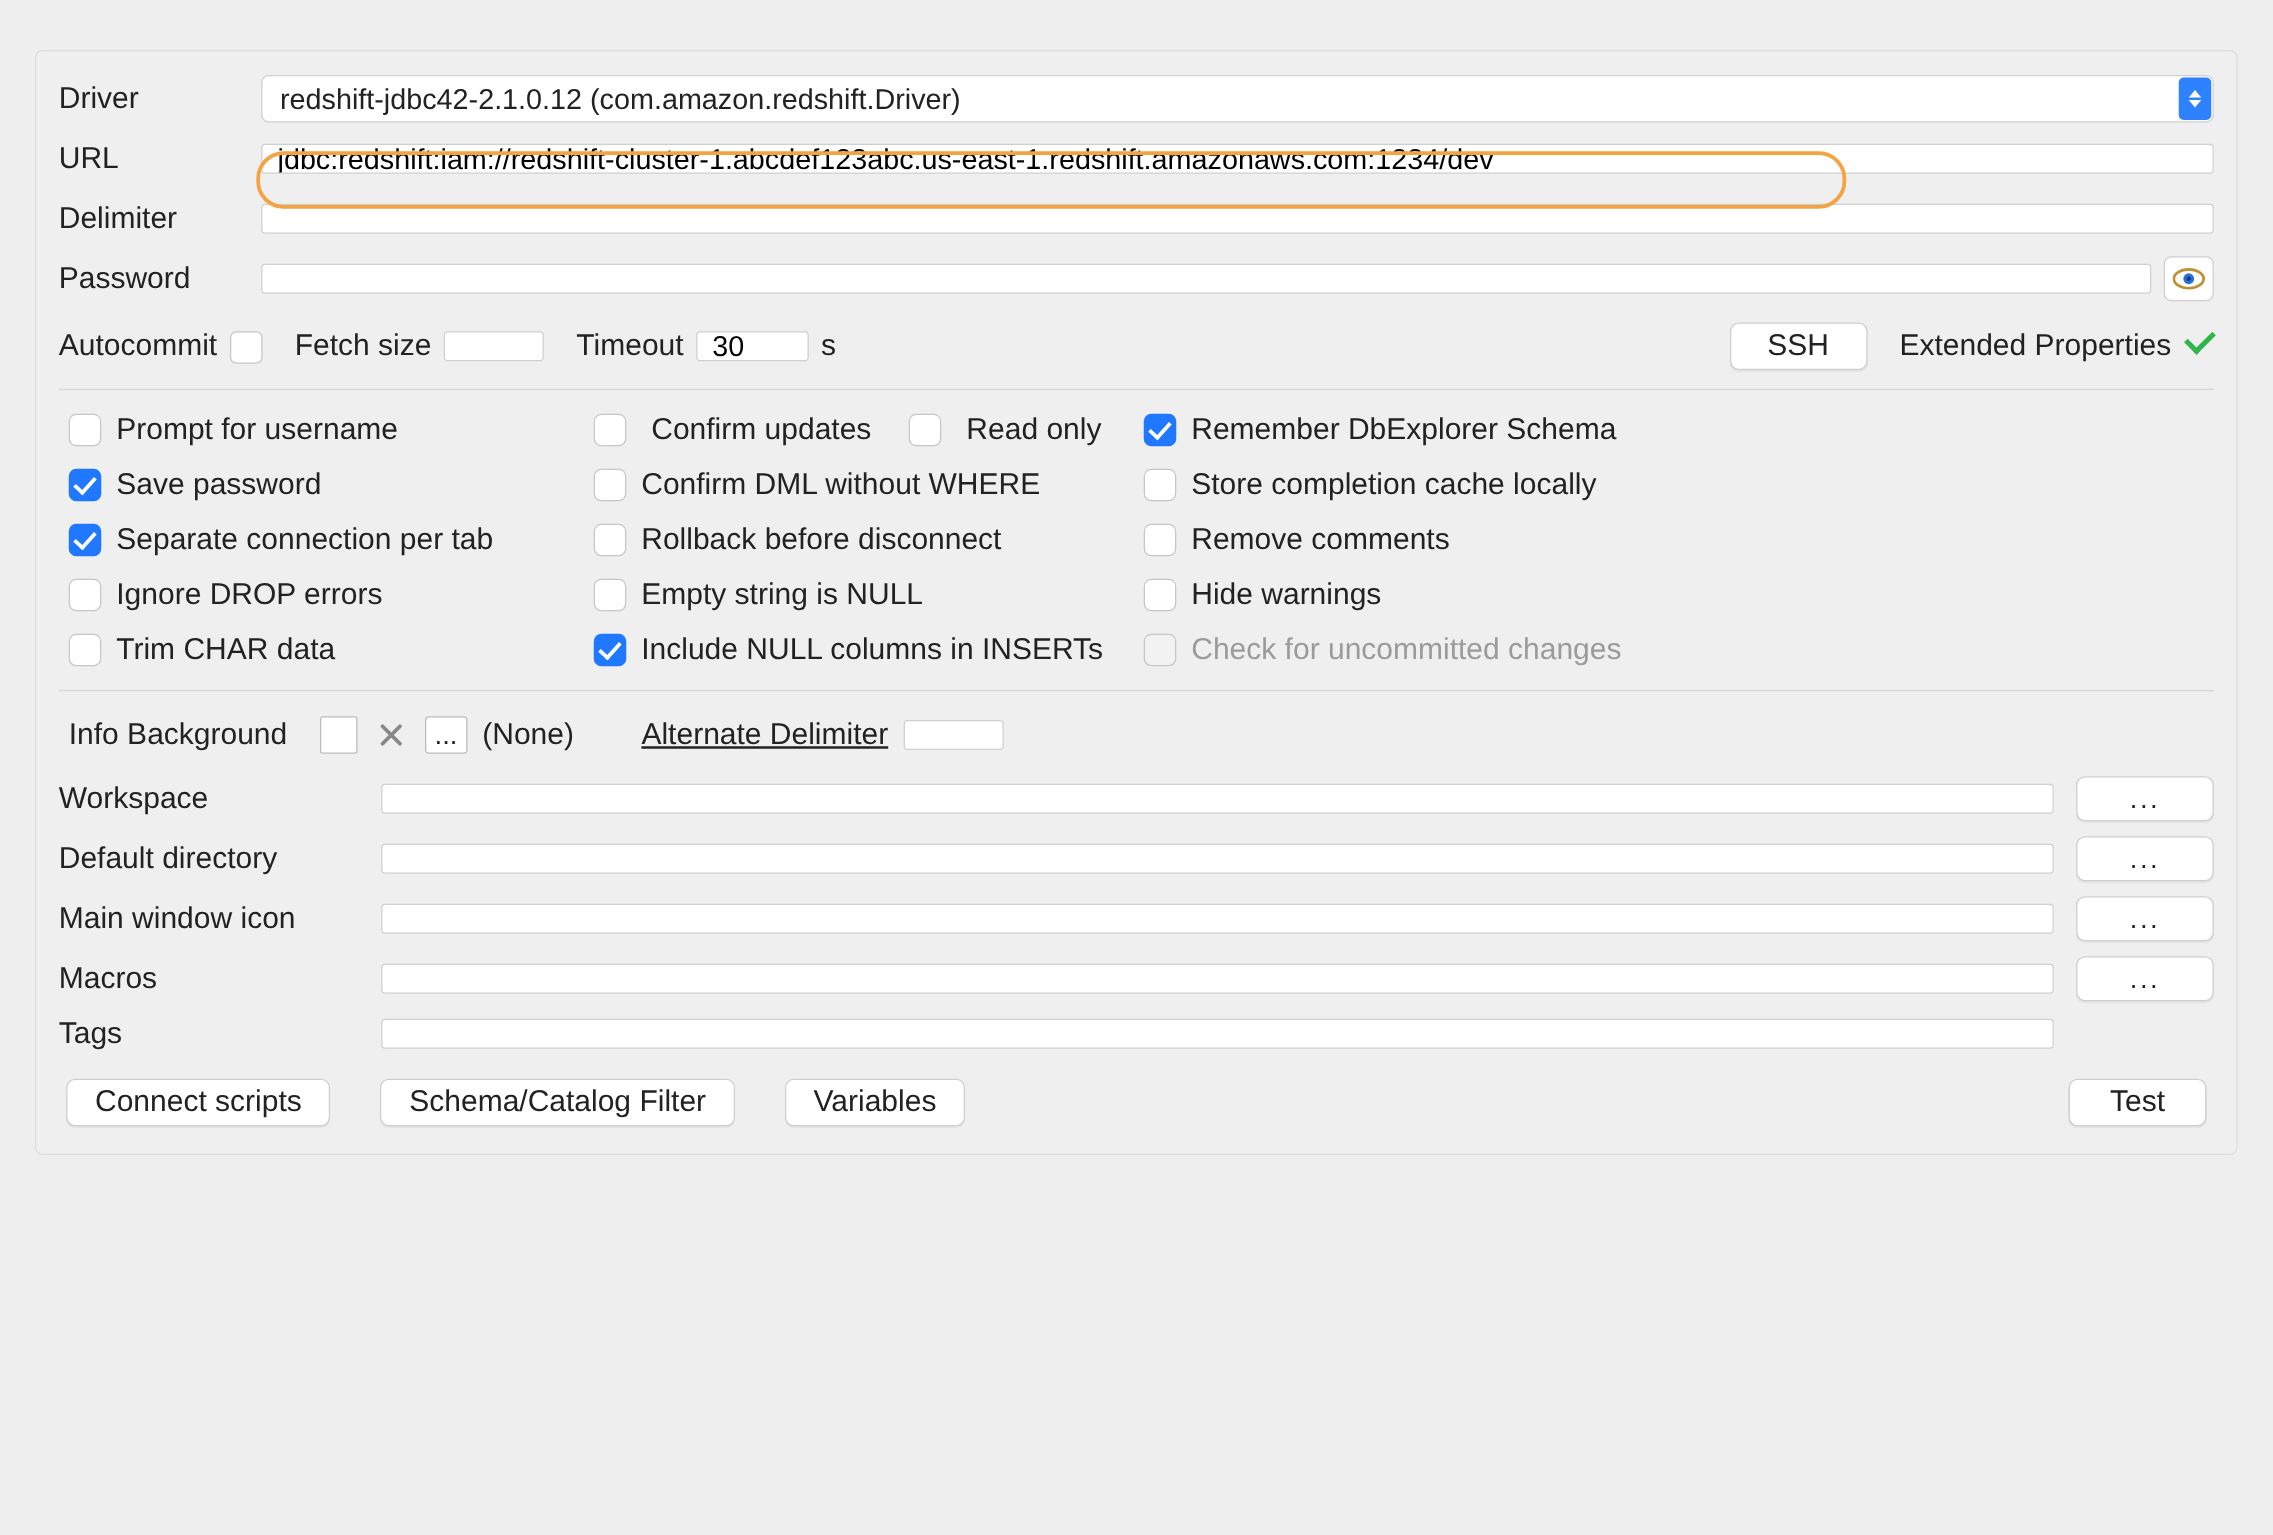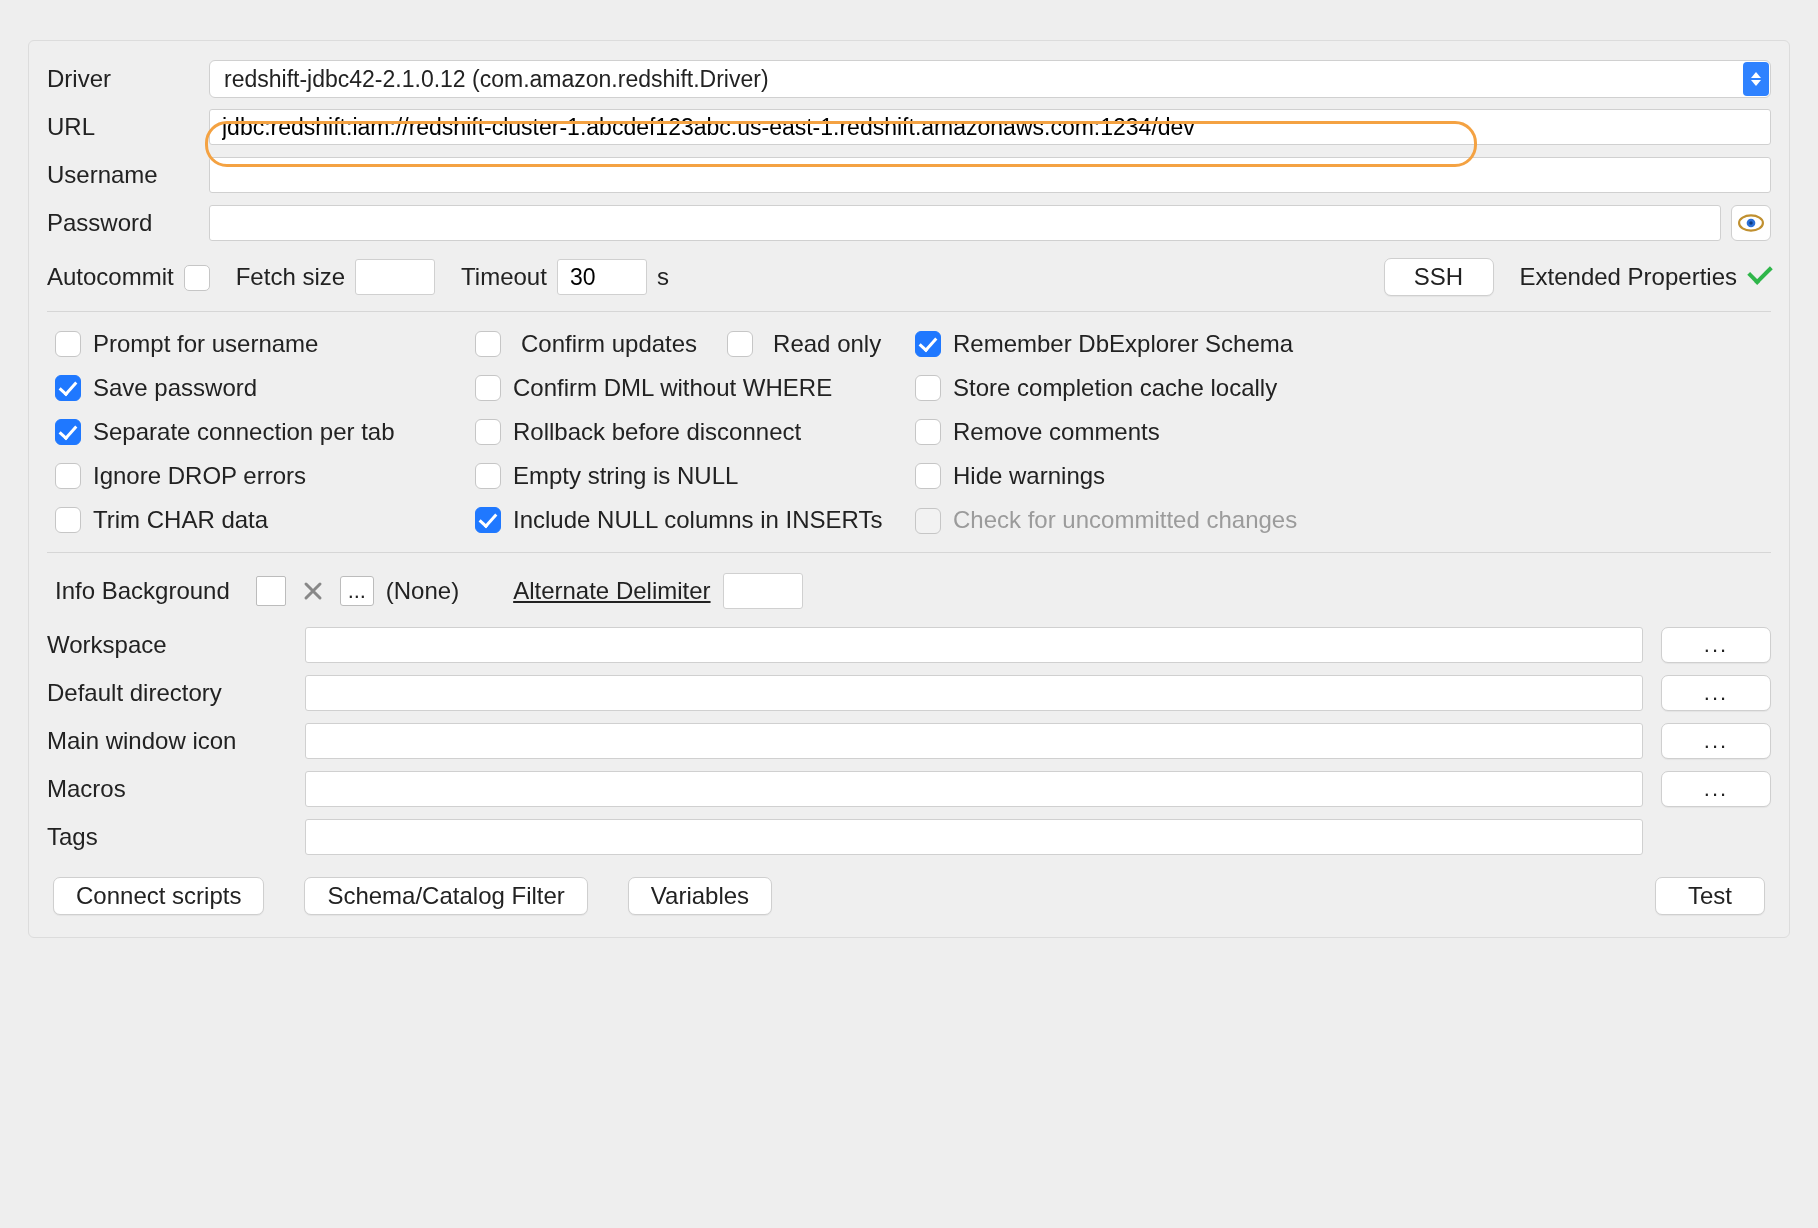--- a/index.html
+++ b/index.html
@@ -27,21 +27,21 @@
     align-items: center;
     margin: 8px 0;
     gap: 10px;
     min-height: 40px;
   }
   .lbl {
     width: 152px;
     white-space: nowrap;
   }
   input[type=text], input[type=password], .txt {
-    height: 36px;
+    height: 24px;
     background: #fff;
     border: 1px solid #d0d0d0;
     border-radius: 3px;
     padding: 0 12px;
     font-size: 23px;
     font-family: inherit;
   }
   .driver-wrap { position: relative; flex: 1; border-radius: 12px; }
   .driver-input {
     width: 100%; height: 38px;
@@ -135,21 +135,21 @@
   }
   .chkbox.checked::after {
     content:"";
     position:absolute;
     left: 7px; top: 2px;
     width: 7px; height: 14px;
     border-right: 3px solid #fff;
     border-bottom: 3px solid #fff;
     transform: rotate(42deg);
   }
-  .chk.disabled { color: #9b9b9b; align-items: flex-end; }
+  .chk.disabled { color: #9b9b9b; }
   .chk.disabled .chkbox { background:#f2f2f2; }
   .info-row {
     display:flex; align-items:center; gap:12px;
     padding: 6px 8px;
   }
   .swatch {
     width:30px; height:30px;
     background:#fff; border:1px solid #bcbcbc;
     border-radius:2px;
   }
@@ -213,21 +213,21 @@
       </div>
     </div>
 
     <div class="row">
       <div class="lbl">URL</div>
       <input type="text" class="txt" style="flex: 1 1 0%;" value="jdbc:redshift:iam://redshift-cluster-1.abcdef123abc.us-east-1.redshift.amazonaws.com:1234/dev">
     </div>
     <div class="url-highlight"></div>
 
     <div class="row">
-      <div class="lbl">Username</div>
+      <div class="lbl">Delimiter</div>
       <input type="text" class="txt" style="flex: 1 1 0%;" value="">
     </div>
 
     <div class="row">
       <div class="lbl">Password</div>
       <input type="password" class="txt" style="flex: 1 1 0%;" value="">
       <div class="eye-btn">
         <svg viewBox="0 0 24 16">
           <ellipse cx="12" cy="8" rx="11" ry="7" fill="none" stroke="#c09030" stroke-width="2"></ellipse>
           <circle cx="12" cy="8" r="4" fill="#2a6fd6"></circle>

